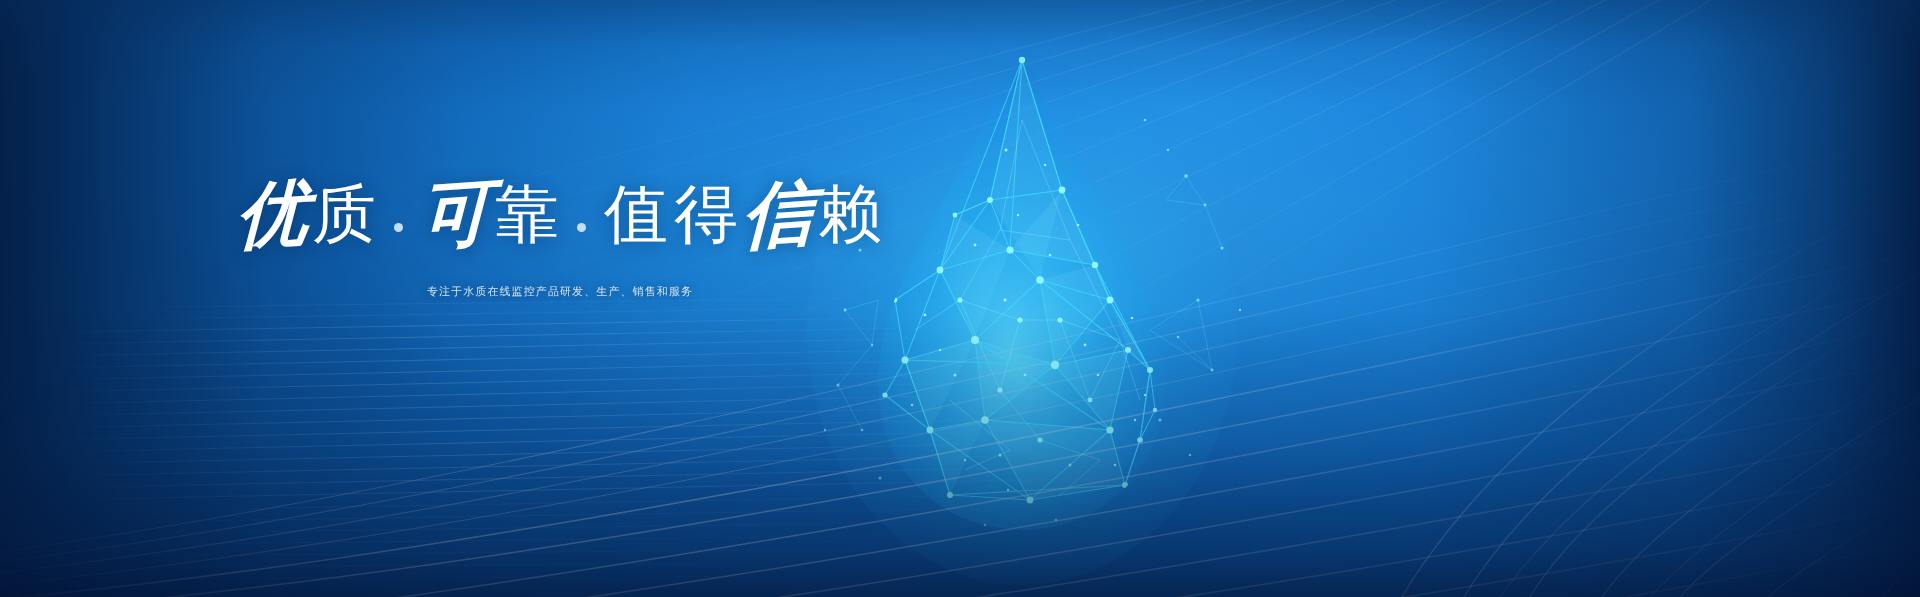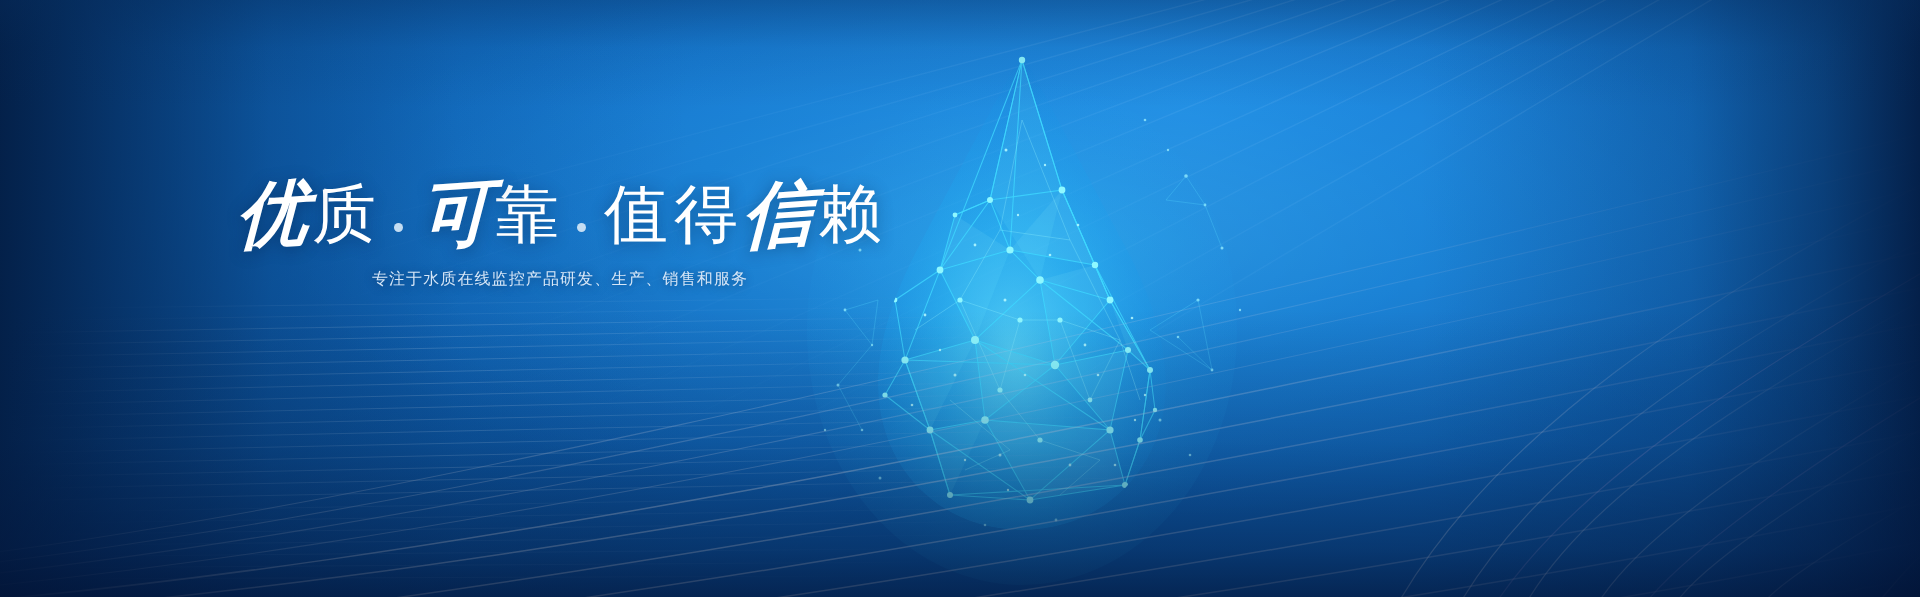--- a/index.html
+++ b/index.html
@@ -100,22 +100,22 @@
     display:inline-block;
     vertical-align:middle;
     width:9px;height:9px;
     border-radius:50%;
     background:#cfe4f6;
     margin:26px 15px 0 15px;
     opacity:.95;
   }
 
   #subtitle{
-    margin-top:19px;
-    font-size:16px;
+    margin-top:34px;
+    font-size:11px;
     letter-spacing:1.1px;
     color:#d6e6f7;
     font-family:"Liberation Sans","DejaVu Sans",sans-serif;
     text-shadow:0 1px 8px rgba(4,34,76,.5);
     white-space:nowrap;
   }
 </style>
 </head>
 <body>
 

